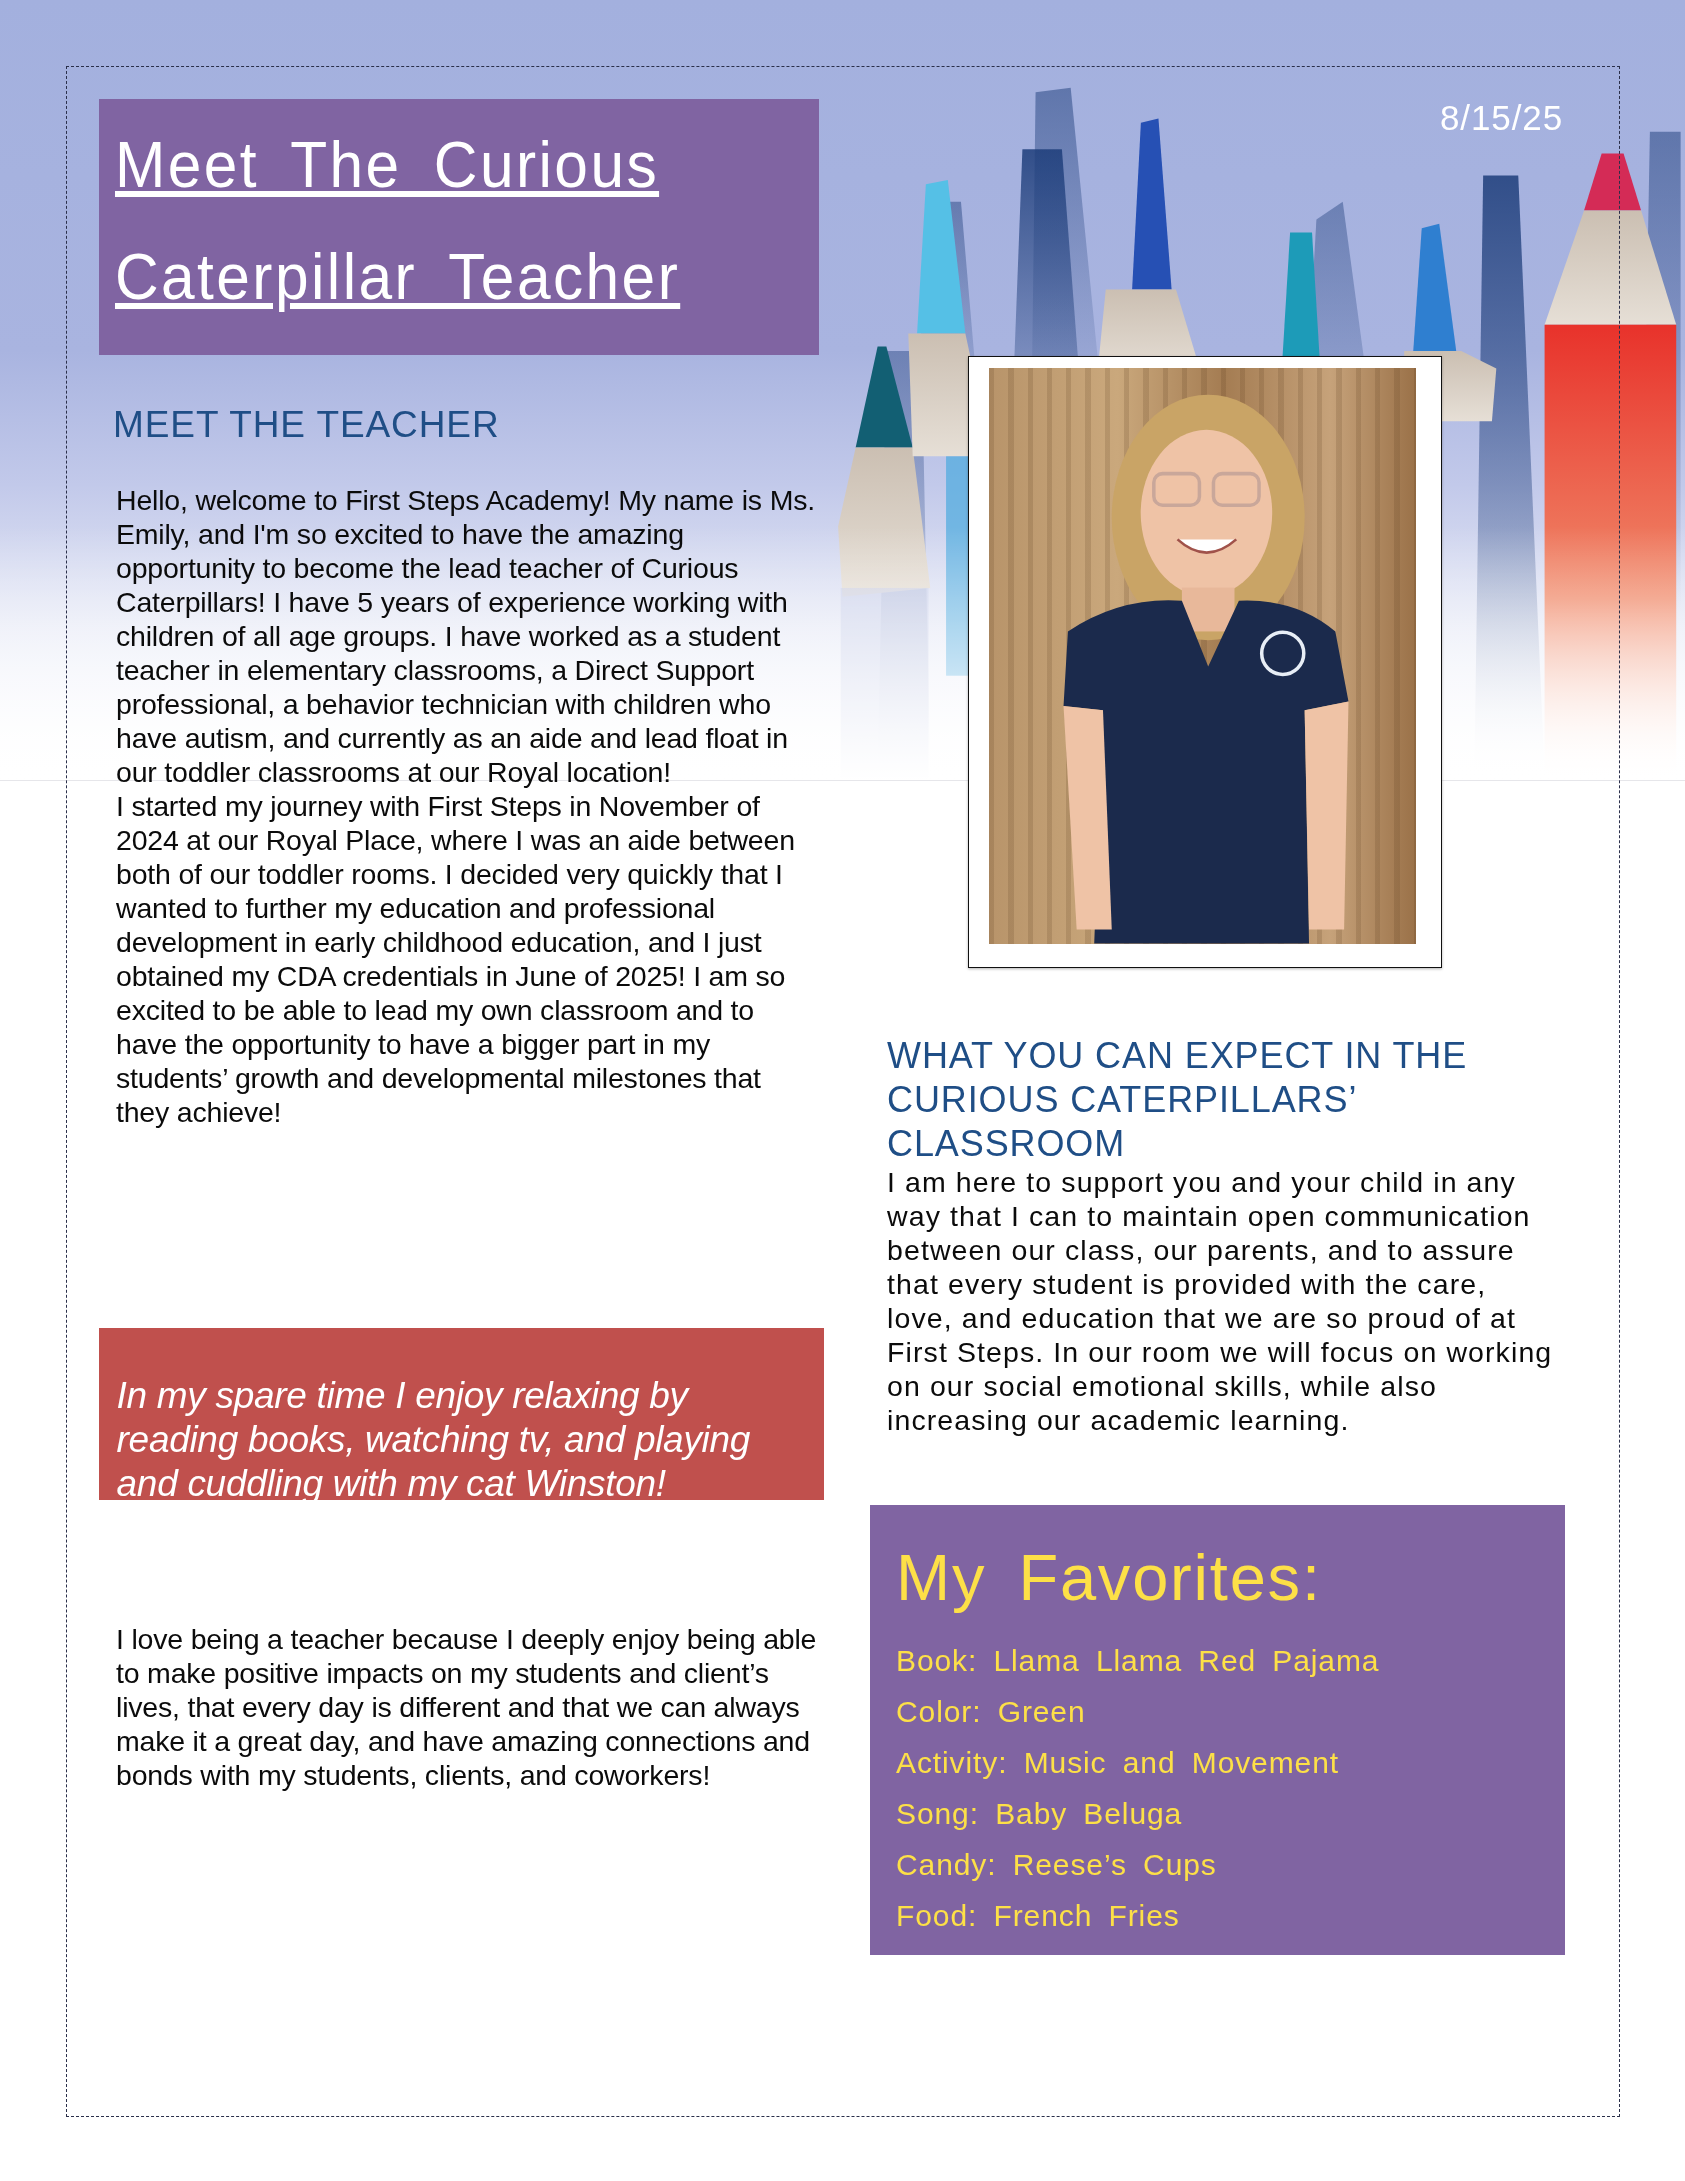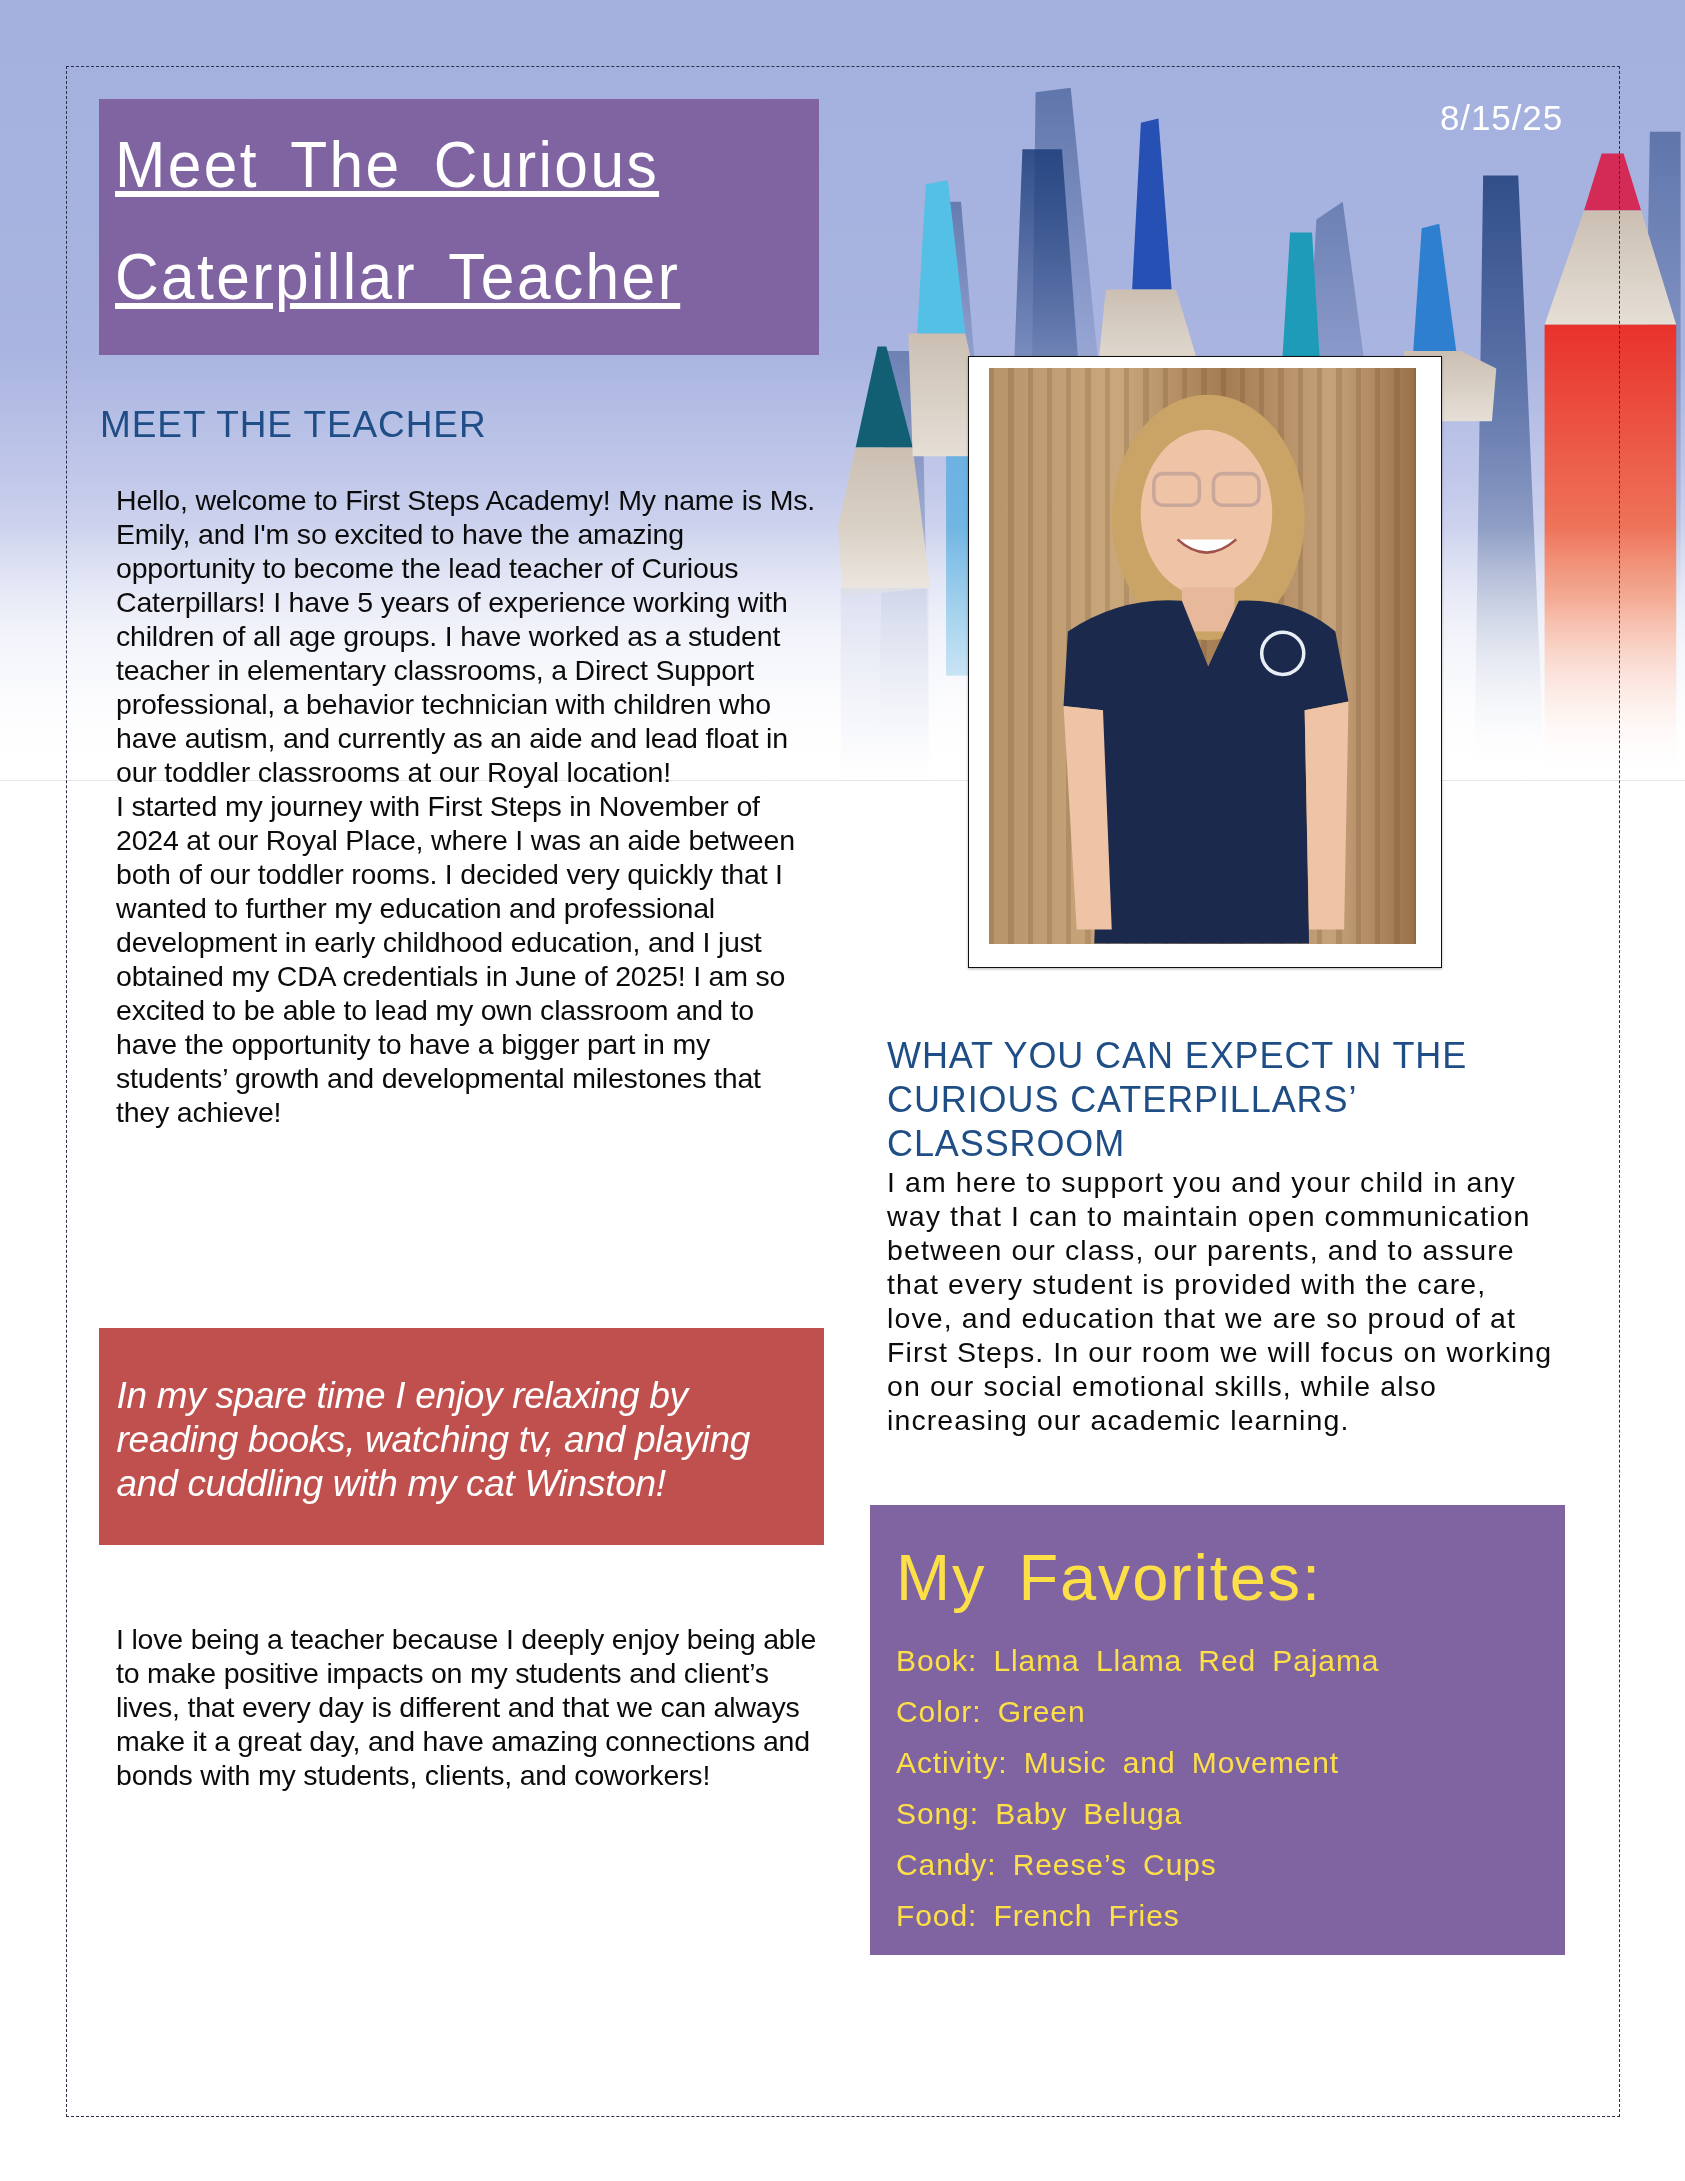--- a/index.html
+++ b/index.html
@@ -37,21 +37,21 @@
     .title-line:first-child { margin-top: -24.6px; }
 
     .date {
       position: absolute; left: 1440px; top: 98px; color: #ffffff;
       font-size: 35px; letter-spacing: 0.9px;
     }
 
     .h-section {
       color: #1f4e86; font-size: 37px; letter-spacing: 0.9px; font-weight: normal; margin: 0;
     }
-    .meet-heading { position: absolute; left: 100px; top: 404px; text-align: right; }
+    .meet-heading { position: absolute; left: 113px; top: 404px; text-align: right; }
 
     .body-text {
       color: #0b0b0b; font-size: 28.5px; line-height: 34px; letter-spacing: -0.2px;
     }
     .intro-text { position: absolute; left: 116px; top: 483px; width: 702px; }
     .intro-text p { margin: 0; }
 
     .photo-frame {
       position: absolute; left: 968px; top: 356px; width: 474px; height: 612px;
       background: #ffffff; border: 1.8px solid #111; box-sizing: border-box;
@@ -59,21 +59,21 @@
     }
     .photo {
       position: absolute; left: 20px; top: 11.4px; width: 427px; height: 576px;
       background:
         repeating-linear-gradient(90deg, rgba(90,60,30,0.18) 0 5.3px, rgba(255,255,255,0) 5.3px 19.3px),
         linear-gradient(90deg, #b8946a 0%, #caa87c 30%, #a47c52 55%, #c6a27a 80%, #9a7148 100%);
       overflow: hidden;
     }
 
     .spare-box {
-      position: absolute; left: 99px; top: 1328px; width: 725px; height: 217px;
+      position: absolute; left: 99px; top: 1328px; width: 725px; height: 172px;
       background: #c0504d; color: #ffffff; box-sizing: border-box;
       padding: 46px 17.6px 0 17.6px;
     }
     .spare-text {
       font-style: italic; font-size: 37px; line-height: 44px; letter-spacing: -0.3px;
     }
 
     .love-text { position: absolute; left: 116px; top: 1622px; width: 711px; }
 
     .expect-heading {

